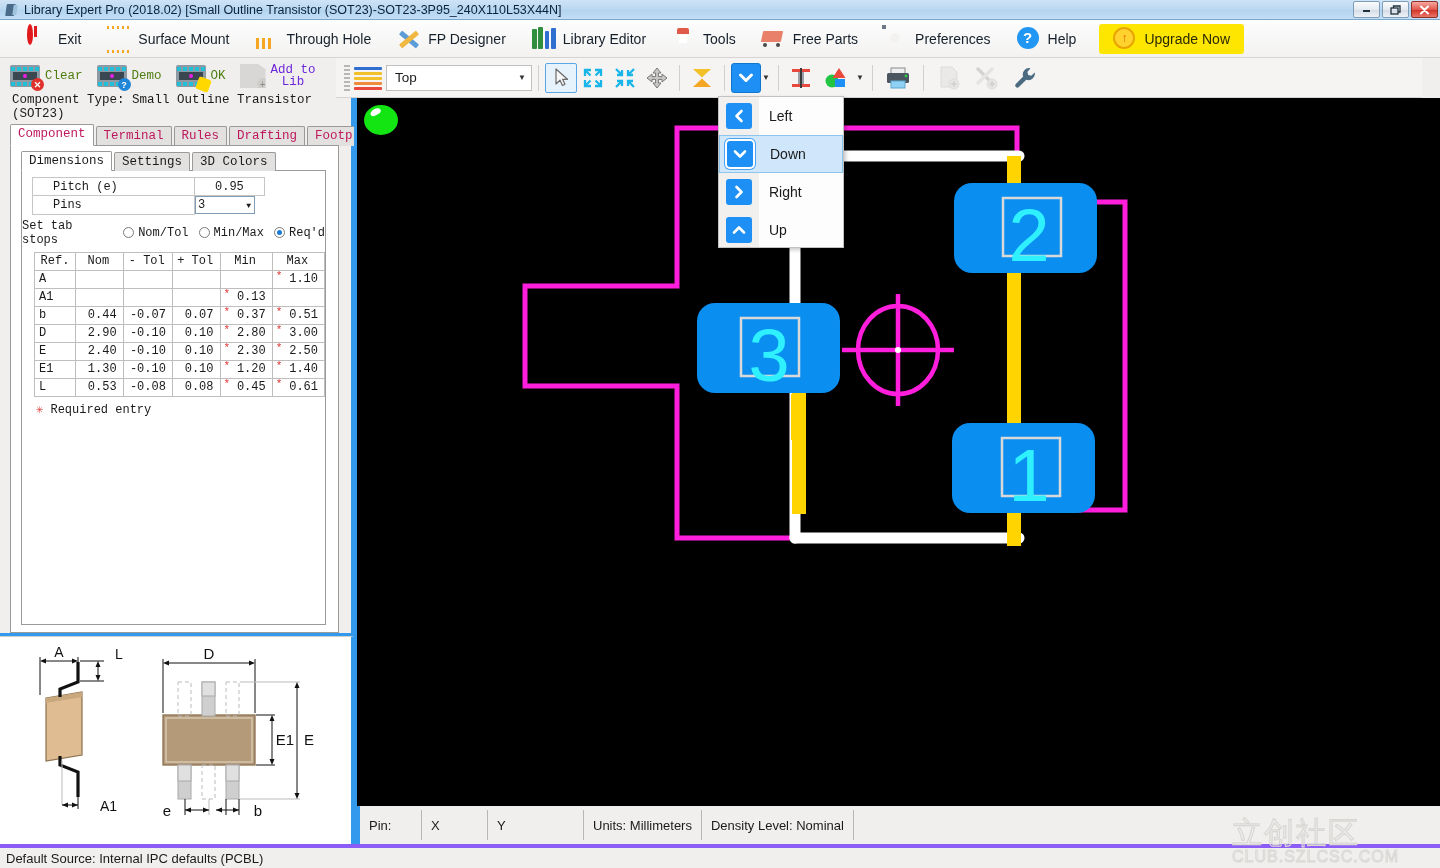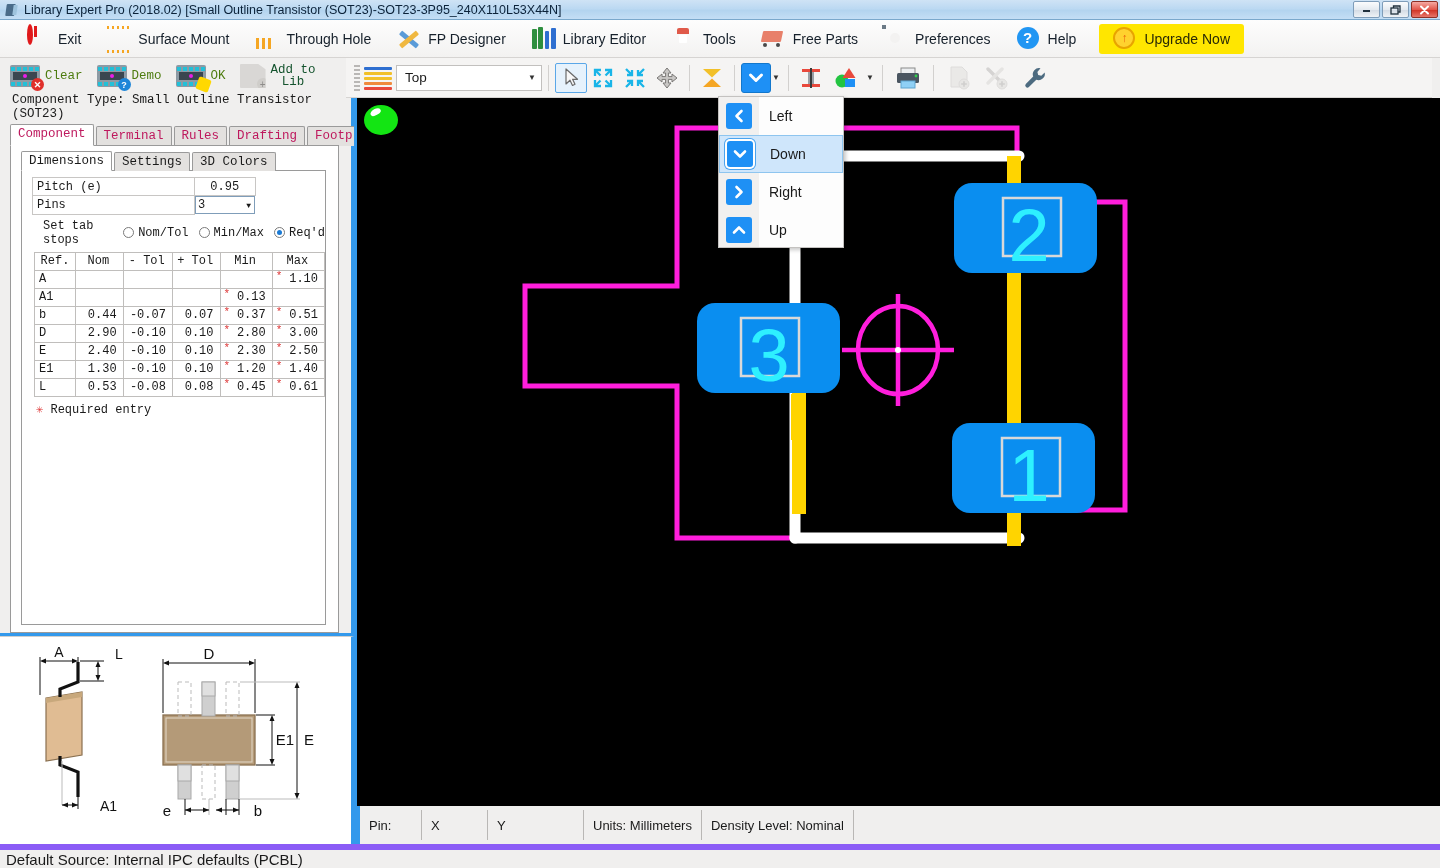--- a/index.html
+++ b/index.html
@@ -120,21 +120,21 @@
   
   .left-panel {
     position: absolute; left: 0; top: 58px; width: 354px; height: 575px;
     background: #f0efee; border-right: 3px solid #3399ec;
   }
   .lp-actions { display:flex; align-items:center; padding: 6px 8px 2px 10px; gap: 0; }
   .lp-act { display:flex; align-items:center; gap:5px; margin-right: 14px; }
   .lp-act .lbl {
     font-family: "Liberation Mono", monospace; font-size: 12.5px; color: #4d7c0f;
   }
-  .lp-act.disabled .lbl { color: #14532d; }
+  .lp-act.disabled .lbl { color: #6d28d9; }
   .lp-act .lbl.two { line-height: 12px; text-align:center; }
   .ico-film { width:30px;height:22px;background:#8d9aa4;border-radius:2px;position:relative;}
   .ico-film .strip { position:absolute;left:1px;width:28px;height:4px;
     background: repeating-linear-gradient(90deg,#22c0d8 0 4px,#8d9aa4 4px 6px);}
   .ico-film .s1 { top:1.5px;} .ico-film .s2 { bottom:1.5px;}
   .ico-film .mid { position:absolute;left:3px;top:7px;width:24px;height:8px;background:#3a4650;}
   .ico-film .dot { position:absolute;left:13px;top:9px;width:4px;height:4px;background:#e81ee8;border-radius:50%;}
   .ico-film .badge { position:absolute;right:-4px;bottom:-4px;width:13px;height:13px;border-radius:50%;
     display:flex;align-items:center;justify-content:center;font-size:9px;color:#fff;font-weight:bold;
     font-family:"Liberation Sans",sans-serif;}
@@ -169,29 +169,29 @@
     border-radius:2px 2px 0 0; line-height:14px;
   }
   .tab2.active { background:#fff; border-bottom:1px solid #fff; position:relative; z-index:3;}
   .inner-box {
     margin: 0 12px 0 10px; margin-top:-1px; border:1px solid #9a9a9a; background:#fff;
     height: 455px; padding: 6px 0 0 0;
   }
 
   
   table.dimgrid { border-collapse: collapse; margin-left: 10px; font-family:"Liberation Mono", monospace; font-size:12px;}
-  table.dimgrid td { border:1px solid #c8c6c4; height: 18px; padding:0 4px; background:#fff;}
+  table.dimgrid td { border:1px solid #c8c6c4; height: 18px; padding:0 20px; background:#fff;}
   .fld-label { width: 162px; text-align:left; }
   .fld-val { width: 60px; text-align:center; }
   .pins-select {
     width: 60px; height:18px; border:1px solid #7f9db9; font-family:"Liberation Mono",monospace;
     font-size:12px; background:#fff; padding-left:2px;
   }
   .tabstops-row {
-    display:flex; align-items:center; gap:4px; margin-left:21px; margin-top:4px;
+    display:flex; align-items:center; gap:4px; margin-left:0; margin-top:4px;
     font-family:"Liberation Mono", monospace; font-size:12px;
   }
   .radio { width:11px;height:11px;border-radius:50%;border:1px solid #7a7a7a;background:#fff;
     display:inline-block;position:relative;}
   .radio.on:after{content:'';position:absolute;left:2px;top:2px;width:5px;height:5px;border-radius:50%;background:#1a7ad4;}
   .radio-grp { display:flex;align-items:center;gap:4px;margin-left:6px;}
 
   table.reftable { border-collapse: collapse; margin-left:12px; margin-top:5px;
     font-family:"Liberation Mono", monospace; font-size:12px; }
   table.reftable th, table.reftable td {
@@ -206,28 +206,28 @@
   .req-note .star { color:#d33; }
 
   
   .draw-panel {
     position:absolute; left:0; top:636px; width:354px; height:208px;
     background:#fff; border-right:3px solid #3399ec; border-top:1px solid #d0cfcd;
     overflow:hidden;
   }
   .statusline-wide {
     position:absolute; left:0; top:844px; width:1440px; height:24px; background:#f0efee;
-    border-top:6px solid #8b5cf6;
-    font-size:15px; color:#1a1a1a; display:flex; align-items:center; padding-left:6px;
+    border-top:4px solid #8b5cf6;
+    font-size:13px; color:#1a1a1a; display:flex; align-items:center; padding-left:6px;
     white-space:nowrap;
   }
 
   
   .ctool {
-    position:absolute; left:346px; top:58px; width:1086px; height:40px;
+    position:absolute; left:336px; top:58px; width:1086px; height:40px;
     background:#f5f4f3; border-bottom:1px solid #d6d4d2; display:flex; align-items:center;
     padding-left:4px;
   }
   .grip { width:6px;height:26px; background:
     repeating-linear-gradient(180deg,#b9b7b5 0 2px,transparent 2px 4px);
     margin:0 4px;}
   .layer-ic { width:28px;height:24px;position:relative;margin-right:4px;}
   .layer-ic i { position:absolute;left:0;width:28px;height:3.5px;border-radius:1px;}
   .combo {
     width:146px;height:26px;border:1px solid #c2c0be;background:#fff;display:flex;align-items:center;
@@ -884,14 +884,18 @@
   </div>
 
   <div class="cstatus">
     <span class="cs-cell cs-w1 first">Pin:</span>
     <span class="cs-cell cs-w2">X</span>
     <span class="cs-cell cs-w3">Y</span>
     <span class="cs-cell cs-auto">Units: Millimeters</span>
     <span class="cs-cell cs-auto">Density Level: Nominal</span>
   </div>
 
+  <div class="watermark">
+    <div class="wm-cn">立创社区</div>
+    <div class="wm-en">CLUB.SZLCSC.COM</div>
+  </div>
 
 </div>
 
 </body></html>

